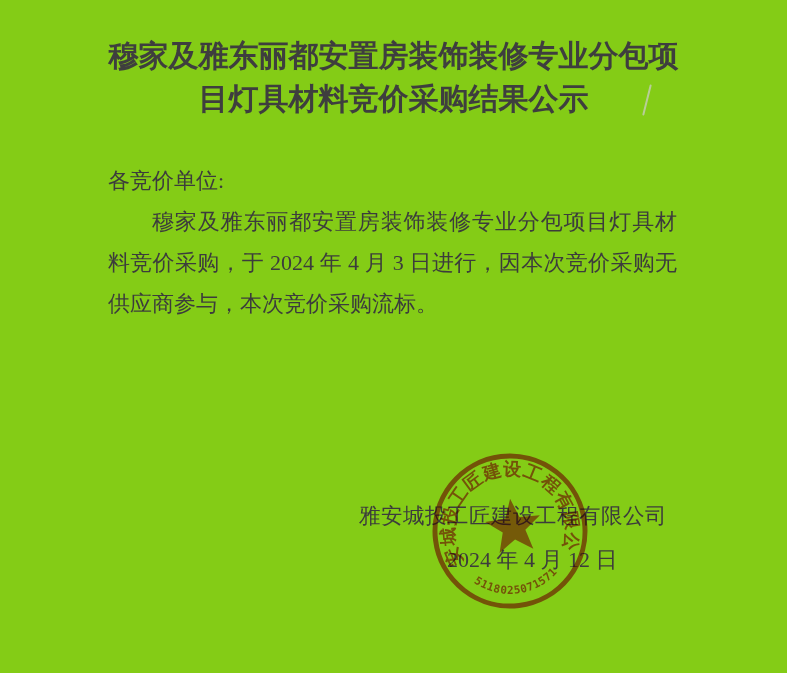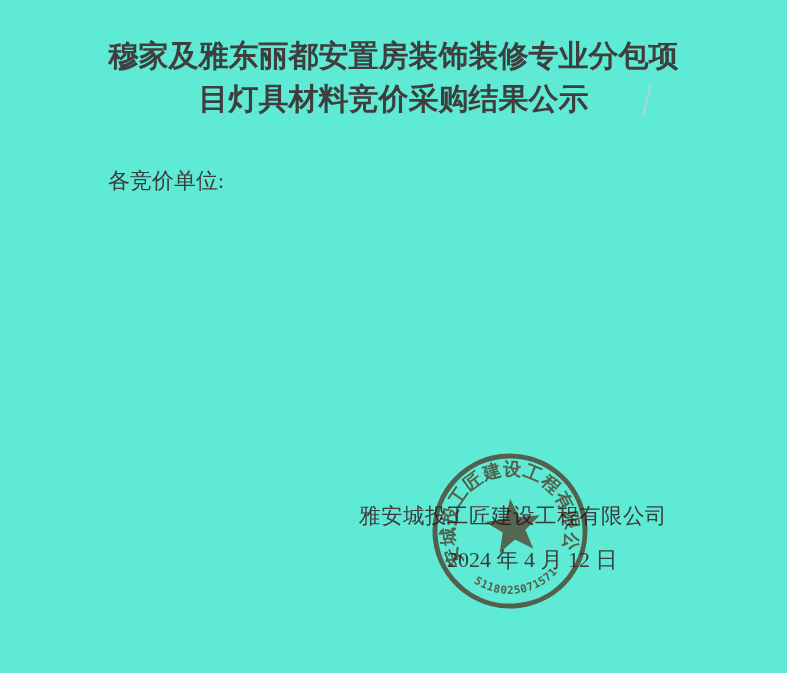--- a/index.html
+++ b/index.html
@@ -1,21 +1,21 @@
 <!DOCTYPE html>
 <html><head>
 <meta charset="utf-8">
 <style>
   html,body{margin:0;padding:0;}
   body{background:#e8e8e8;font-family:"Liberation Serif","DejaVu Serif",serif;}
   .page{
     position:relative;
     width:787px;height:673px;
     margin:0 auto;
-    background:#5eead4;
+    background:#84cc16;
     overflow:hidden;
     color:#3f3f3f;
   }
   .title{
     margin:34px auto 0;
     width:580px;
     text-align:center;
     font-family:"Liberation Sans","DejaVu Sans",sans-serif;
     font-weight:700;
     font-size:30px;
@@ -91,20 +91,21 @@
 <body>
 
 <div class="page">
 
   <h1 class="title">穆家及雅东丽都安置房装饰装修专业分包项目灯具材料竞价采购结果公示</h1>
 
   <div class="artifact"></div>
 
   <div class="body-text">
     <p>各竞价单位:</p>
+    <p class="indent">穆家及雅东丽都安置房装饰装修专业分包项目灯具材料竞价采购，于 2024 年 4 月 3 日进行，因本次竞价采购无供应商参与，本次竞价采购流标。</p>
   </div>
 
   <div class="sig-company">雅安城投工匠建设工程有限公司</div>
   <div class="sig-date">2024 年 4 月 12 日</div>
 
   <svg class="stamp" width="190" height="190" viewBox="-95 -95 190 190" xmlns="http://www.w3.org/2000/svg">
     <g transform="rotate(-7)">
       <circle class="ring" cx="0" cy="0" r="75"></circle>
       <defs>
         <path id="arcTop" d="M -48.5 28 A 56 56 0 1 1 48.5 28" fill="none"></path>

